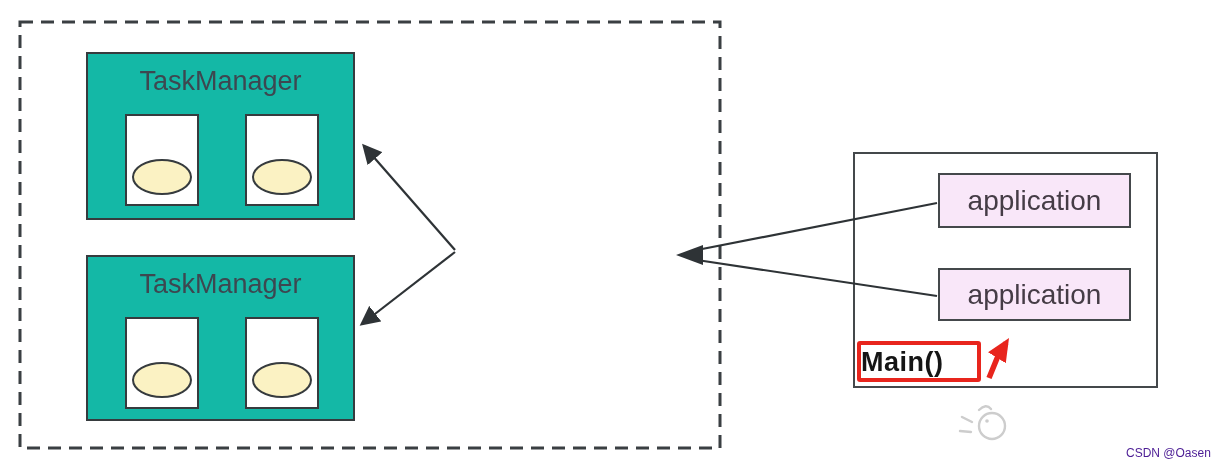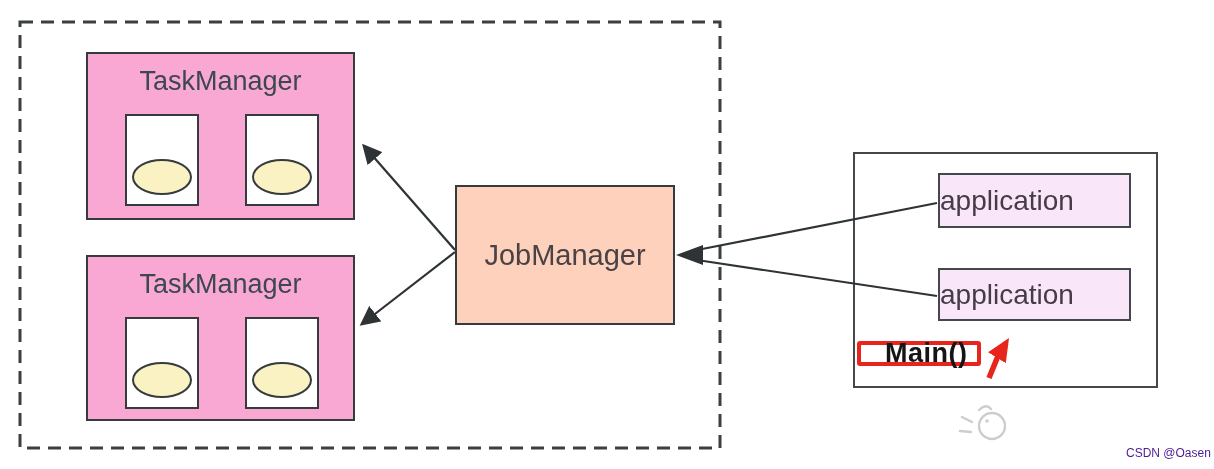--- a/index.html
+++ b/index.html
@@ -19,21 +19,21 @@
   
 
   .cluster-label {
     left: 560px; top: 46px; width: 130px;
     font-size: 29px; font-weight: 700; color: #2e3133;
     letter-spacing: 0.5px;
   }
 
   .tm-box {
     width: 269px; height: 168px;
-    background: #f9a8d4;
+    background: #14b8a6;
     border: 2px solid #363b3e;
   }
   .tm-box.tm2 { height: 166px; }
   .tm-title {
     position: absolute; left: 0; right: 0; top: 12px;
     text-align: center;
     font-size: 27px; color: #3d4750;
   }
   .slot {
     position: absolute;
@@ -65,34 +65,34 @@
     width: 305px; height: 236px;
     background: #ffffff;
     border: 2px solid #44484b;
   }
   .app-box {
     position: absolute;
     left: 83px;
     width: 193px; height: 55px;
     background: #f9e7f9;
     border: 2px solid #44484b;
-    display: flex; align-items: center; 
+    display: flex; align-items: center; justify-content: center;
     font-size: 28px; color: #453c46;
   }
   .app-1 { top: 19px; }
   .app-2 { top: 114px; height: 53px; }
 
   .main-tag {
     position: absolute;
     left: 2px; top: 187px;
-    width: 124px; height: 25px;
+    width: 124px; height: 41px;
     border: 4px solid #e8251d;
     border-radius: 3px;
-    display: flex; align-items: center;
-    padding-left: 24px;
+    display: flex; align-items: flex-end;
+    padding-left: 0;
     background: transparent;
   }
   .main-tag .main-text {
     font-size: 27px; font-weight: 700; color: #151515;
     letter-spacing: 0.5px;
   }
 
   .overlay-svg {
     position: absolute; left: 0; top: 0;
     width: 1214px; height: 469px;
@@ -130,23 +130,20 @@
   <div class="abs tm-box tm2" style="left:86px; top:255px;">
     <div class="tm-title">TaskManager</div>
     <div class="slot" style="left:37px; top:60px;">
       <div class="ellipse"></div>
     </div>
     <div class="slot" style="left:157px; top:60px;">
       <div class="ellipse"></div>
     </div>
   </div>
 
-  <div class="abs jm-box">
-    <span>JobManager</span>
-  </div>
 
   <div class="abs client-box">
     <div class="app-box app-1">
       <span>application</span>
     </div>
     <div class="app-box app-2">
       <span>application</span>
     </div>
     <div class="main-tag">
       <span class="main-text">Main()</span>

